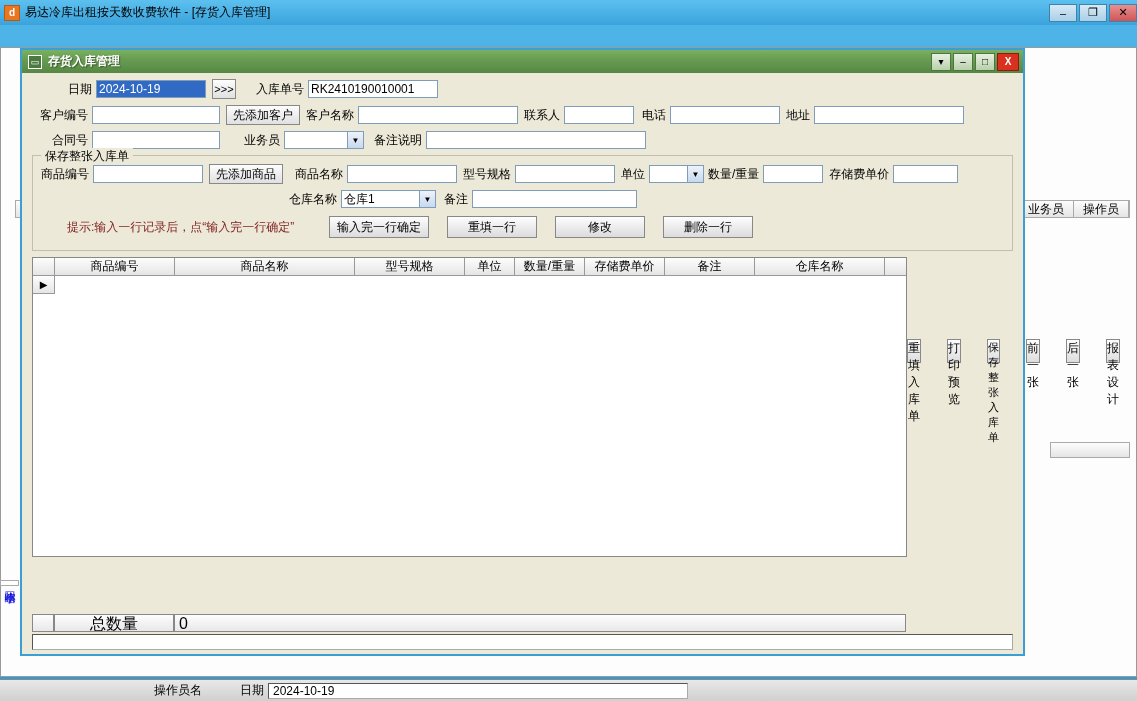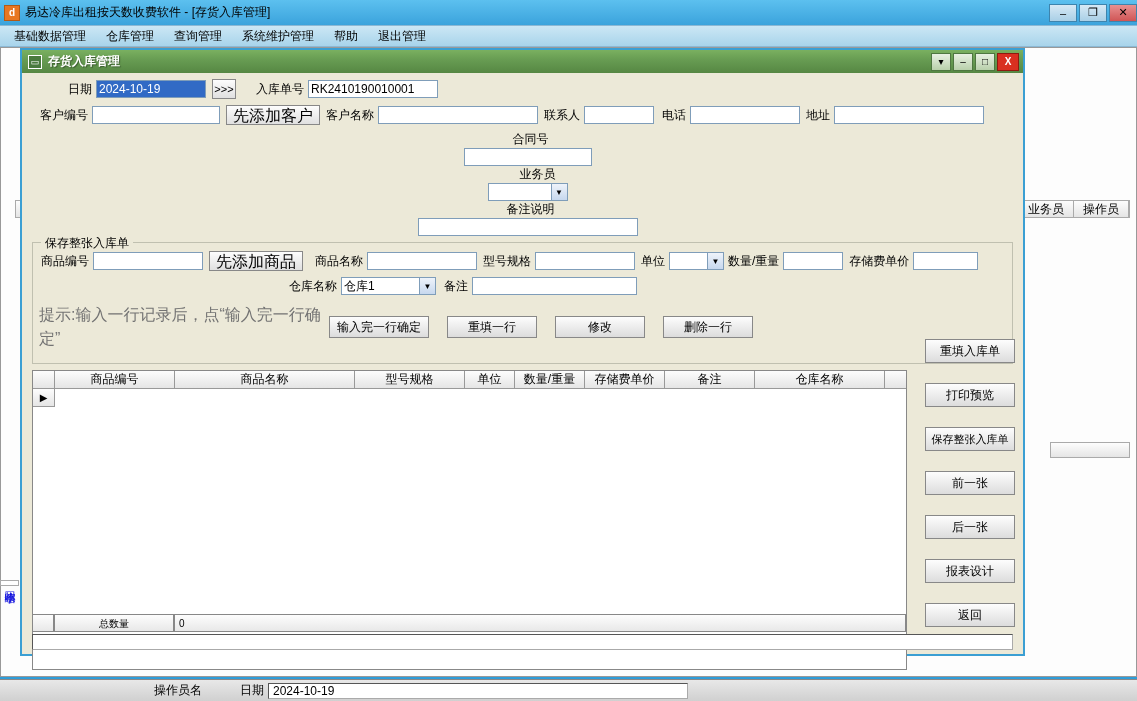--- a/index.html
+++ b/index.html
@@ -24,66 +24,58 @@
 .child-titlebar .ch-icon { width: 14px; height: 14px; border: 1px solid #fff; margin-right: 6px; background: #4a7a3e; display: flex; align-items: center; justify-content: center; font-size: 9px; }
 .child-titlebar .ch-title { flex: 1; font-size: 12px; font-weight: bold; text-shadow: 1px 1px 1px #3a5a2e; }
 .child-titlebar .ch-btns { display: flex; padding-right: 4px; }
 .child-titlebar .ch-btn { width: 20px; height: 18px; margin-left: 2px; border: 1px solid #4e7740; background: linear-gradient(to bottom, #e8f0e2, #b8d0aa); display: flex; align-items: center; justify-content: center; font-size: 10px; cursor: pointer; color: #000; }
 .child-titlebar .ch-btn.close { background: #d93020; color: #fff; border: 1px solid #8e1a10; width: 22px; font-weight: bold; }
 .child-body { padding: 6px 10px; position: relative; height: calc(100% - 23px); }
 .form-row { display: flex; align-items: center; margin-bottom: 6px; flex-wrap: nowrap; }
 .lbl { font-size: 12px; color: #000; text-align: right; margin-right: 4px; white-space: nowrap; }
 .txt { height: 18px; border: 1px solid #7f9db9; background: #fff; font-size: 12px; padding: 0 2px; }
 .txt.sel { background: #316ac5; color: #fff; }
-.btn-small { height: 20px; border: 1px solid #888; background: linear-gradient(to bottom, #fdfdfd, #e0e0e0); font-size: 16px; padding: 0 6px; cursor: pointer; }
+.btn-small { height: 20px; border: 1px solid #888; background: linear-gradient(to bottom, #fdfdfd, #e0e0e0); font-size: 12px; padding: 0 6px; cursor: pointer; }
 .arrow-btn { width: 24px; height: 20px; border: 1px solid #888; background: linear-gradient(to bottom, #fdfdfd, #e0e0e0); font-size: 11px; cursor: pointer; display: flex; align-items: center; justify-content: center; }
 .combo { height: 18px; border: 1px solid #7f9db9; background: #fff; font-size: 12px; display: flex; align-items: center; position: relative; }
 .combo .combo-text { flex: 1; padding: 0 2px; }
 .combo .combo-arrow { width: 16px; height: 16px; background: linear-gradient(to bottom, #eef3fa, #c7d8ee); border-left: 1px solid #7f9db9; display: flex; align-items: center; justify-content: center; font-size: 8px; }
 .fieldset { border: 1px solid #c0c0b0; padding: 8px 6px 6px 6px; margin-top: 4px; position: relative; }
 .fieldset .legend { position: absolute; top: -8px; left: 8px; background: #ece9d8; padding: 0 4px; font-size: 12px; }
-.hint { color: #737373; font-size: 16px; line-height: 1.5; }
+.hint { color: #7f1d1d; font-size: 12px; line-height: 1.5; margin-left: 28px; }
 .action-btn { width: 90px; height: 22px; border: 1px solid #888; background: linear-gradient(to bottom, #fdfdfd, #dcdcdc); font-size: 12px; cursor: pointer; margin-right: 18px; }
 .grid { border: 1px solid #888; background: #fff; position: relative; }
 .grid-header { display: flex; background: linear-gradient(to bottom, #fdfdfd, #e5e5e5); height: 18px; border-bottom: 1px solid #999; }
 .grid-header .gh { border-right: 1px solid #999; text-align: center; line-height: 17px; font-size: 12px; overflow: hidden; }
 .grid-row { display: flex; height: 18px; }
 .row-indicator { width: 22px; background: linear-gradient(to bottom, #fdfdfd, #e5e5e5); border-right: 1px solid #999; border-bottom: 1px solid #999; display: flex; align-items: center; justify-content: center; font-size: 10px; }
-.side-buttons { position: absolute; right: 8px; top: 266px; width: 90px; display: flex; flex-direction: column; gap: 20px; }
+.side-buttons { position: absolute; right: 26px; top: 266px; width: 90px; display: flex; gap: 26px; }
 .side-btn { height: 24px; border: 1px solid #888; background: linear-gradient(to bottom, #fdfdfd, #dcdcdc); font-size: 12px; cursor: pointer; }
 .totals-row { position: absolute; bottom: 4px; left: 10px; right: 10px; display: flex; align-items: center; }
-.totals-row .tot-cell { border: 1px solid #888; background: linear-gradient(to bottom, #fdfdfd, #e8e8e8); height: 18px; line-height: 17px; text-align: center; font-size: 10px; }
+.totals-row .tot-cell { border: 1px solid #888; background: linear-gradient(to bottom, #fdfdfd, #e8e8e8); height: 18px; line-height: 17px; text-align: center; font-size: 16px; }
 .statusbar { position: absolute; left: 0; bottom: 0; width: 1137px; height: 22px; background: linear-gradient(to bottom, #e8e8e8, #d0d0d0); border-top: 1px solid #888; display: flex; align-items: center; }
 .statusbar .sb-lbl { font-size: 12px; padding: 0 4px; }
 .statusbar .sb-box { height: 16px; border: 1px inset #aaa; background: #fff; font-size: 12px; padding: 0 4px; line-height: 15px; }
 .left-tab { position: absolute; left: 0; top: 580px; writing-mode: vertical-rl; font-size: 11px; color: #11d; background: #fff; border: 1px solid #aaa; padding: 2px 1px; }
 </style>
 </head>
 <body>
 
 <div class="main-window">
 
   <div class="titlebar">
     <div class="app-icon">d</div>
     <div class="title-text">易达冷库出租按天数收费软件   - [存货入库管理]</div>
     <div class="win-btns">
       <div class="win-btn">–</div>
       <div class="win-btn">❐</div>
       <div class="win-btn close">✕</div>
     </div>
   </div>
 
-  <div class="menubar">
-    <div class="menu-item">基础数据管理</div>
-    <div class="menu-item">仓库管理</div>
-    <div class="menu-item">查询管理</div>
-    <div class="menu-item">系统维护管理</div>
-    <div class="menu-item">帮助</div>
-    <div class="menu-item">退出管理</div>
-  </div>
 
   <div class="toggle-handle">▶</div>
 
   <div class="client-area">
     <div class="bg-table-header">
       <div class="cell" style="flex:1"></div>
       <div class="cell" style="width:55px">业务员</div>
       <div class="cell" style="width:55px">操作员</div>
     </div>
     <div class="bg-side-piece"></div>
@@ -118,21 +110,21 @@
         <span class="lbl" style="margin-left:6px">客户名称</span>
         <input class="txt" style="width: 160px;">
         <span class="lbl" style="margin-left:6px">联系人</span>
         <input class="txt" style="width: 70px;">
         <span class="lbl" style="margin-left:8px">电话</span>
         <input class="txt" style="width: 110px;">
         <span class="lbl" style="margin-left:6px">地址</span>
         <input class="txt" style="width: 150px;">
       </div>
 
-      <div class="form-row" style="padding-left:10px;flex-direction:column;">
+      <div class="form-row" style="padding-left:10px;">
         <span class="lbl" style="width:46px">合同号</span>
         <input class="txt" style="width: 128px;">
         <span class="lbl" style="margin-left:24px">业务员</span>
         <div class="combo" style="width:80px">
           <div class="combo-text"></div>
             <div class="combo-arrow">▼</div>
         </div>
         <span class="lbl" style="margin-left:10px">备注说明</span>
         <input class="txt" style="width: 220px;">
       </div>

